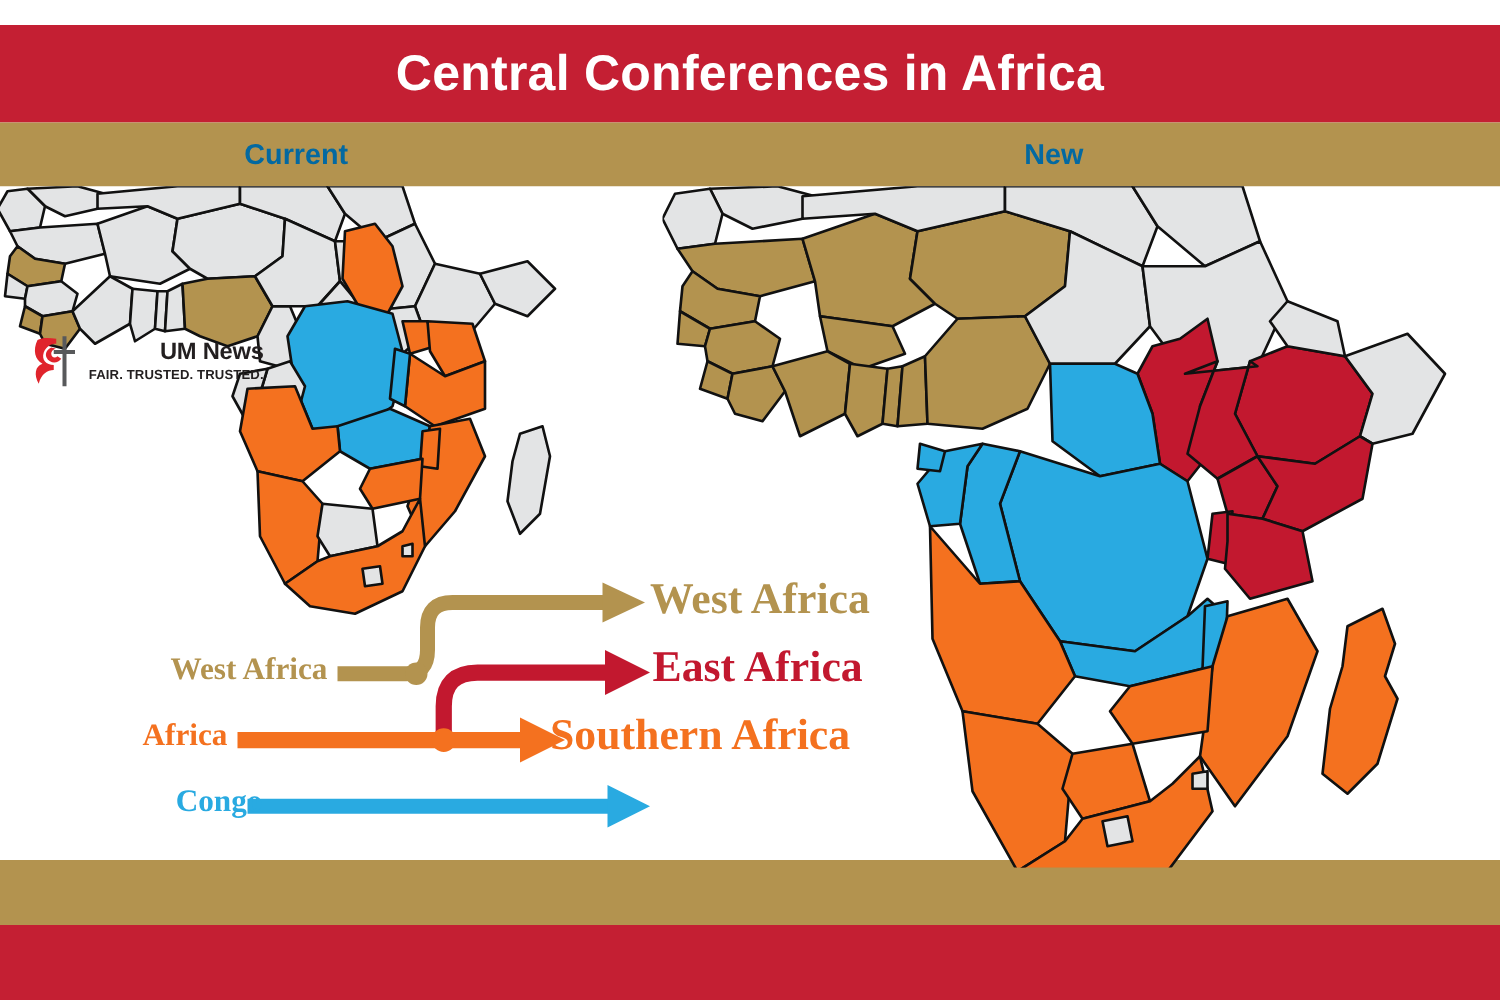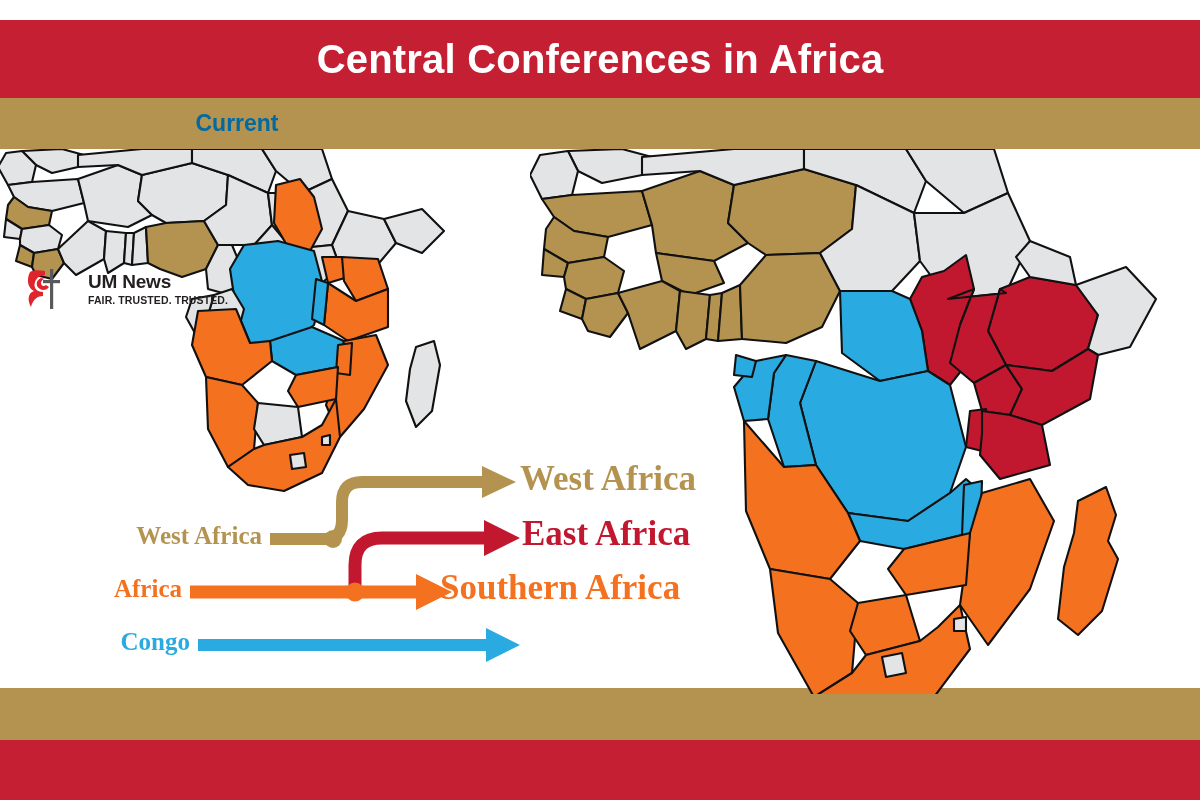--- a/index.html
+++ b/index.html
@@ -44,21 +44,21 @@
   #map-new{left:530px;top:129px;width:660px;height:545px;}
   .mapwrap svg{display:block;width:100%;height:100%;}
   .cty{stroke:var(--stroke);stroke-width:2.1;stroke-linejoin:round;}
   .c-gray{fill:var(--gray);}
   .c-tan{fill:var(--tan);}
   .c-orange{fill:var(--orange);}
   .c-blue{fill:var(--blue);}
   .c-red{fill:var(--red);}
 
   
-  #logo{position:absolute;left:24px;top:246px;display:flex;align-items:center;gap:26px;}
+  #logo{position:absolute;left:24px;top:246px;display:flex;align-items:center;gap:9px;text-align:right;}
   #logo-text{display:flex;flex-direction:column;line-height:1;}
   #logo-title{font-size:19px;font-weight:bold;color:#231f20;letter-spacing:-.2px;
     font-family:"Liberation Sans Narrow","Liberation Sans",sans-serif;}
   #logo-tagline{font-size:10.5px;font-weight:bold;color:#231f20;margin-top:4px;letter-spacing:.1px;
     font-family:"Liberation Sans Narrow","Liberation Sans",sans-serif;}
 
   
   #flow{position:absolute;left:0;top:420px;width:800px;height:250px;}
   #flow svg{position:absolute;left:0;top:0;width:800px;height:250px;}
   .flowlabel{position:absolute;font-weight:bold;white-space:nowrap;
@@ -73,20 +73,21 @@
 </head>
 <body>
 
 <div id="stage">
 
   <div class="band" id="title-band"></div>
   <div id="page-title">Central Conferences in Africa</div>
 
   <div class="band" id="subhead-band"></div>
   <div class="subhead" id="subhead-current">Current</div>
+  <div class="subhead" id="subhead-new">New</div>
 
   <div class="band" id="bottom-tan-band"></div>
   <div class="band" id="bottom-crimson-band"></div>
 
   <div class="mapwrap" id="map-current">
     <svg viewBox="0 0 470 350" xmlns="http://www.w3.org/2000/svg">
 
       <path class="cty c-gray" d="M30 2 L70 0 L92 6 L86 18 L60 24 L44 16 L30 2Z"></path>
       <path class="cty c-gray" d="M30 2 L44 16 L40 33 L16 36 L6 18 L14 4 Z"></path>
       <path class="cty c-gray" d="M16 36 L40 33 L86 30 L92 54 L60 62 L36 58 L22 48 Z"></path>
@@ -289,20 +290,20 @@
       </g>
 
       <g>
         <path d="M198 205 L490 205" fill="none" stroke="#29AAE1" stroke-width="12" stroke-linecap="butt"></path>
         <polygon points="486,188 520,205 486,222" fill="#29AAE1"></polygon>
       </g>
     </svg>
 
     <div class="flowlabel lbl-left t-tan" style="left:0px;top:82px;width:262px;">West Africa</div>
     <div class="flowlabel lbl-left t-orange" style="left:0px;top:135px;width:182px;">Africa</div>
-    <div class="flowlabel lbl-left t-blue" style="left:0px;top:188px;width:190px;">Congo</div>
+    <div class="flowlabel lbl-left t-blue" style="left:0px;top:188px;width:190px;padding-left:20px;">Congo</div>
 
     <div class="flowlabel lbl-right t-tan" style="left:520px;top:19px;">West Africa</div>
     <div class="flowlabel lbl-right t-orange" style="left:440px;top:128px;">Southern Africa</div>
     <div class="flowlabel lbl-right t-red" style="left:522px;top:74px;">East Africa</div>
   </div>
 
 </div>
 
 </body></html>

